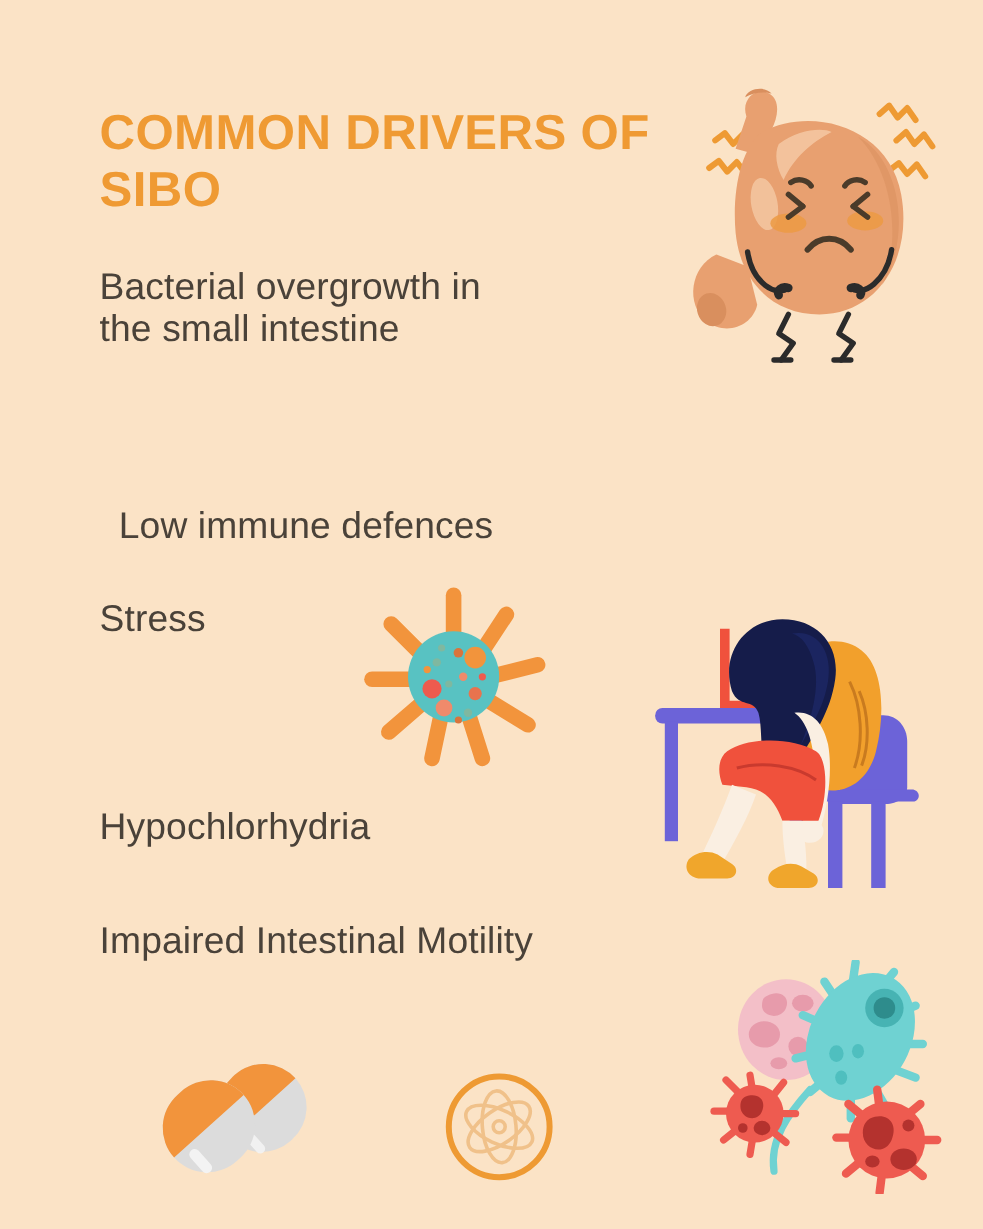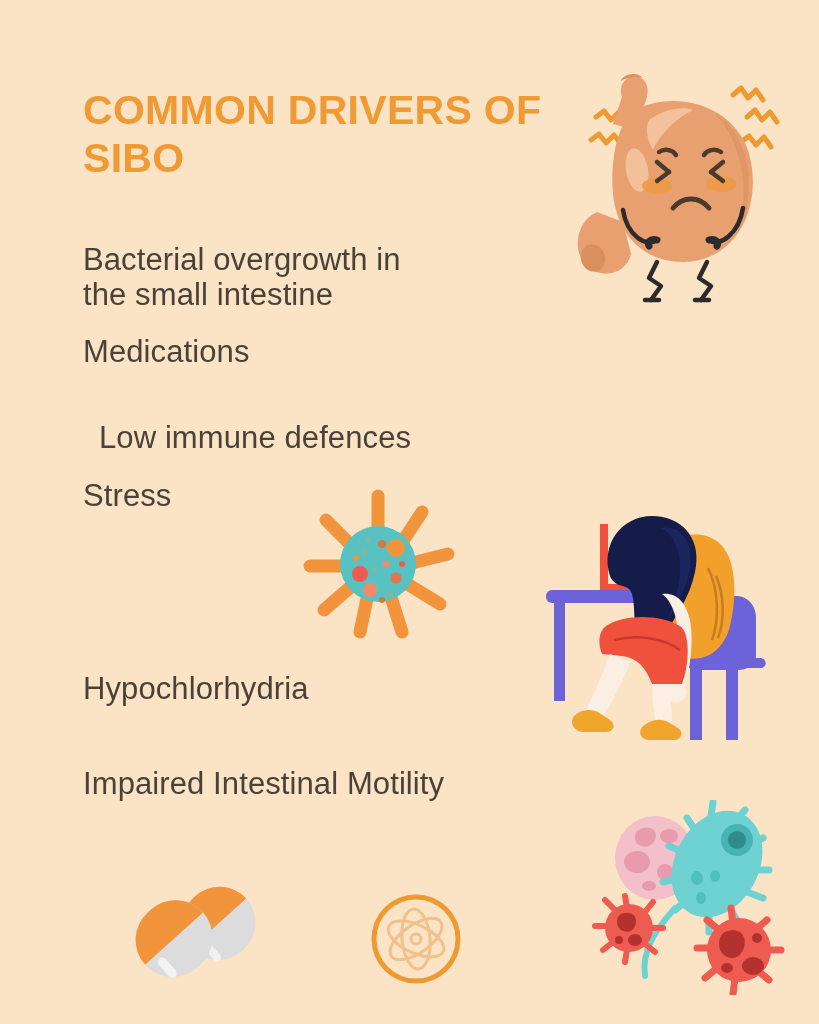--- a/index.html
+++ b/index.html
@@ -29,24 +29,24 @@
   .driver {
     position:absolute;
     left:83px;
     color:#4A4239;
     font-size:31px;
     font-weight:normal;
     line-height:1.13;
     letter-spacing:0.1px;
     white-space:pre-line;
   }
-  .d0 { top:242px; }
+  .d0 { top:221px; }
   .d1 { top:334px; }
   .d2 { top:420px;margin-left:16px; }
-  .d3 { top:478px; }
+  .d3 { top:498px; }
   .d4 { top:583px; }
   .d5 { top:671px; }
   .d6 { top:766px; }
 
   
   .art { position:absolute; }
   #stomach-art   { left:565px; top:62px;  width:245px; height:245px; }
   #virus-art     { left:298px; top:482px; width:160px; height:160px; }
   #tired-art     { left:540px; top:498px; width:235px; height:245px; }
   #pills-art     { left:96px;  top:858px; width:190px; height:140px; }
@@ -56,21 +56,20 @@
 </style>
 </head>
 <body>
 
 <div class="canvas">
 
   <div class="title">COMMON DRIVERS OF SIBO</div>
 
   <div class="driver d0">Bacterial overgrowth in
 the small intestine</div>
-  <div class="driver d1">Medications</div>
   <div class="driver d2">Low immune defences</div>
   <div class="driver d3">Stress</div>
   <div class="driver d5">Hypochlorhydria</div>
   <div class="driver d6">Impaired Intestinal Motility</div>
 
   <div class="art" id="stomach-art">
     <svg viewBox="0 0 245 245">
 
       <g stroke="#EE9A33" stroke-width="5" fill="none" stroke-linecap="round" stroke-linejoin="round">
         <polyline points="31,55 39,49 46,58 54,50 61,59"></polyline>

